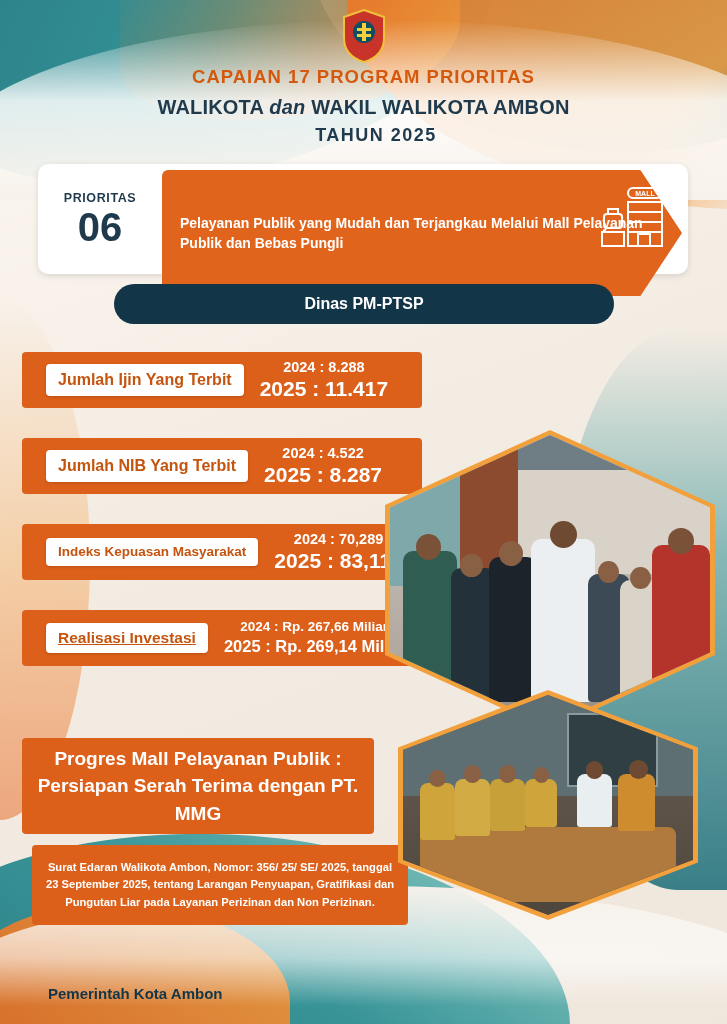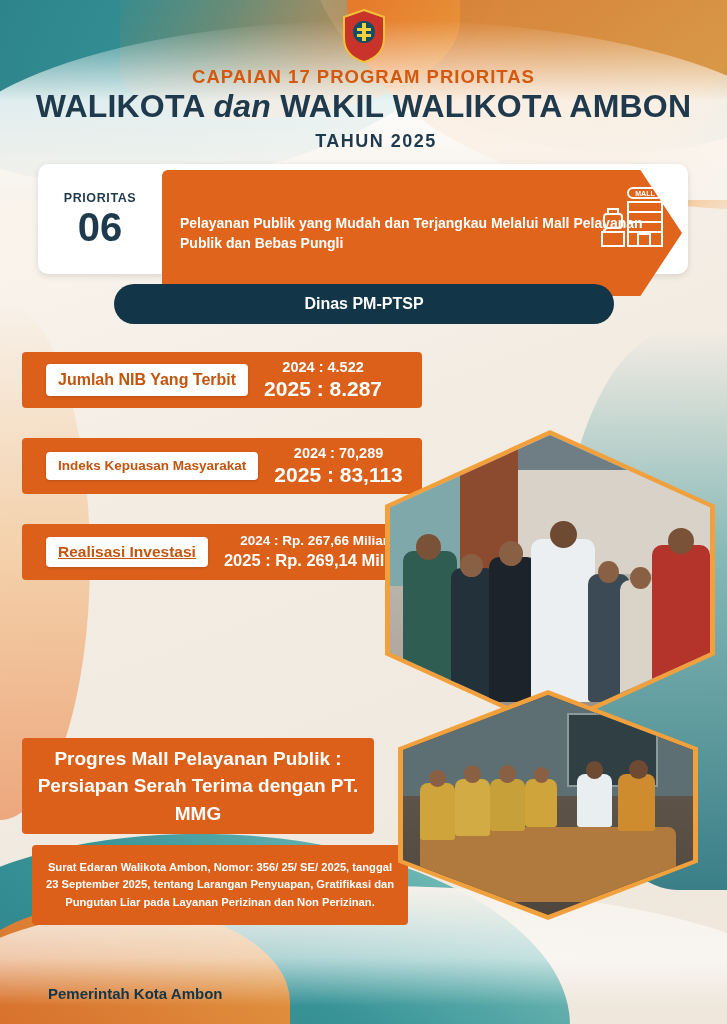--- a/index.html
+++ b/index.html
@@ -122,22 +122,22 @@
     text-align: center;
     z-index: 5;
   }
   .header .kicker {
     font-size: 18.5px;
     font-weight: bold;
     color: #d4590f;
     letter-spacing: 1px;
   }
   .header .title {
-    margin-top: 0;
-    font-size: 32px;
+    margin-top: 8px;
+    font-size: 20px;
     font-weight: bold;
     color: #1f3a4d;
     letter-spacing: .2px;
   }
   .header .title .thin { font-style: italic; font-weight: bold; }
   .header .year {
     margin-top: 6px;
     font-size: 18px;
     font-weight: bold;
     color: #1f3a4d;
@@ -374,20 +374,27 @@
         <path d="M10 30 v-5 h10 v5" fill="none" stroke="#ffffff" stroke-width="2"></path>
         <rect x="4" y="48" width="22" height="14" fill="none" stroke="#ffffff" stroke-width="2"></rect>
       </svg>
     </div>
   </div>
 
   <div class="dinas-pill">Dinas PM-PTSP</div>
 
   <div class="stats">
 
+    <div class="stat-row">
+      <div class="label">Jumlah Ijin Yang Terbit</div>
+      <div class="values">
+        <div class="v-prev">2024 : 8.288</div>
+        <div class="v-cur">2025 : 11.417</div>
+      </div>
+    </div>
 
     <div class="stat-row">
       <div class="label">Jumlah NIB Yang Terbit</div>
       <div class="values">
         <div class="v-prev">2024 : 4.522</div>
         <div class="v-cur">2025 : 8.287</div>
       </div>
     </div>
 
     <div class="stat-row small-label">

